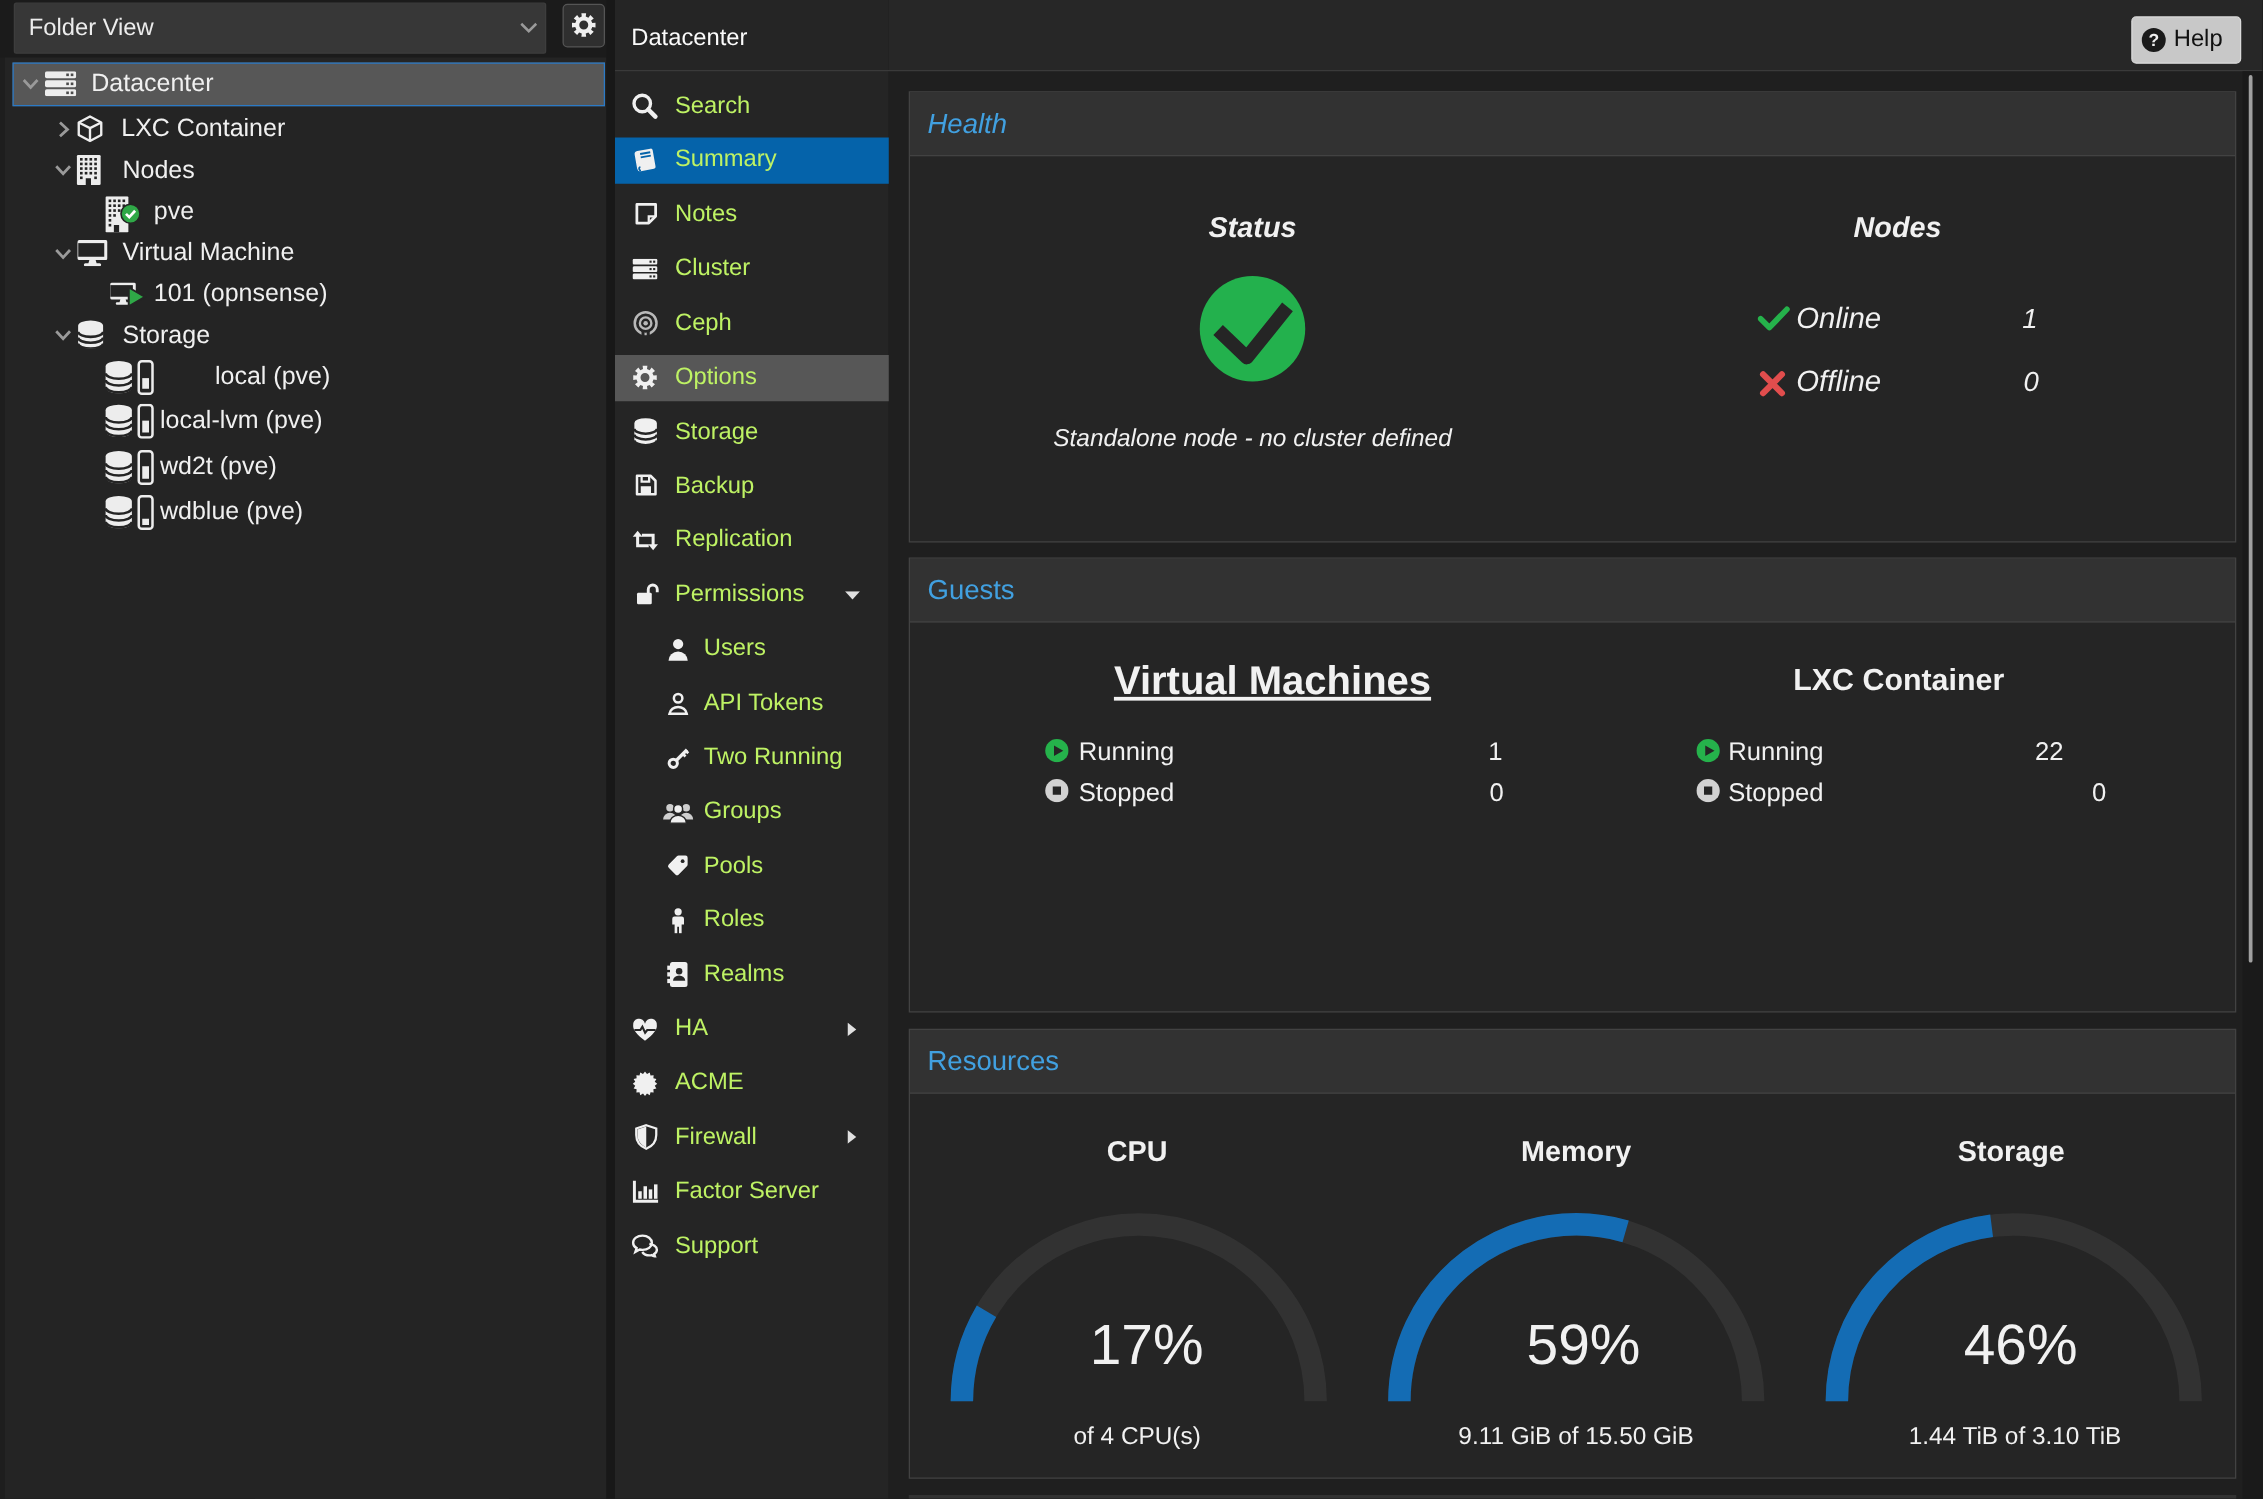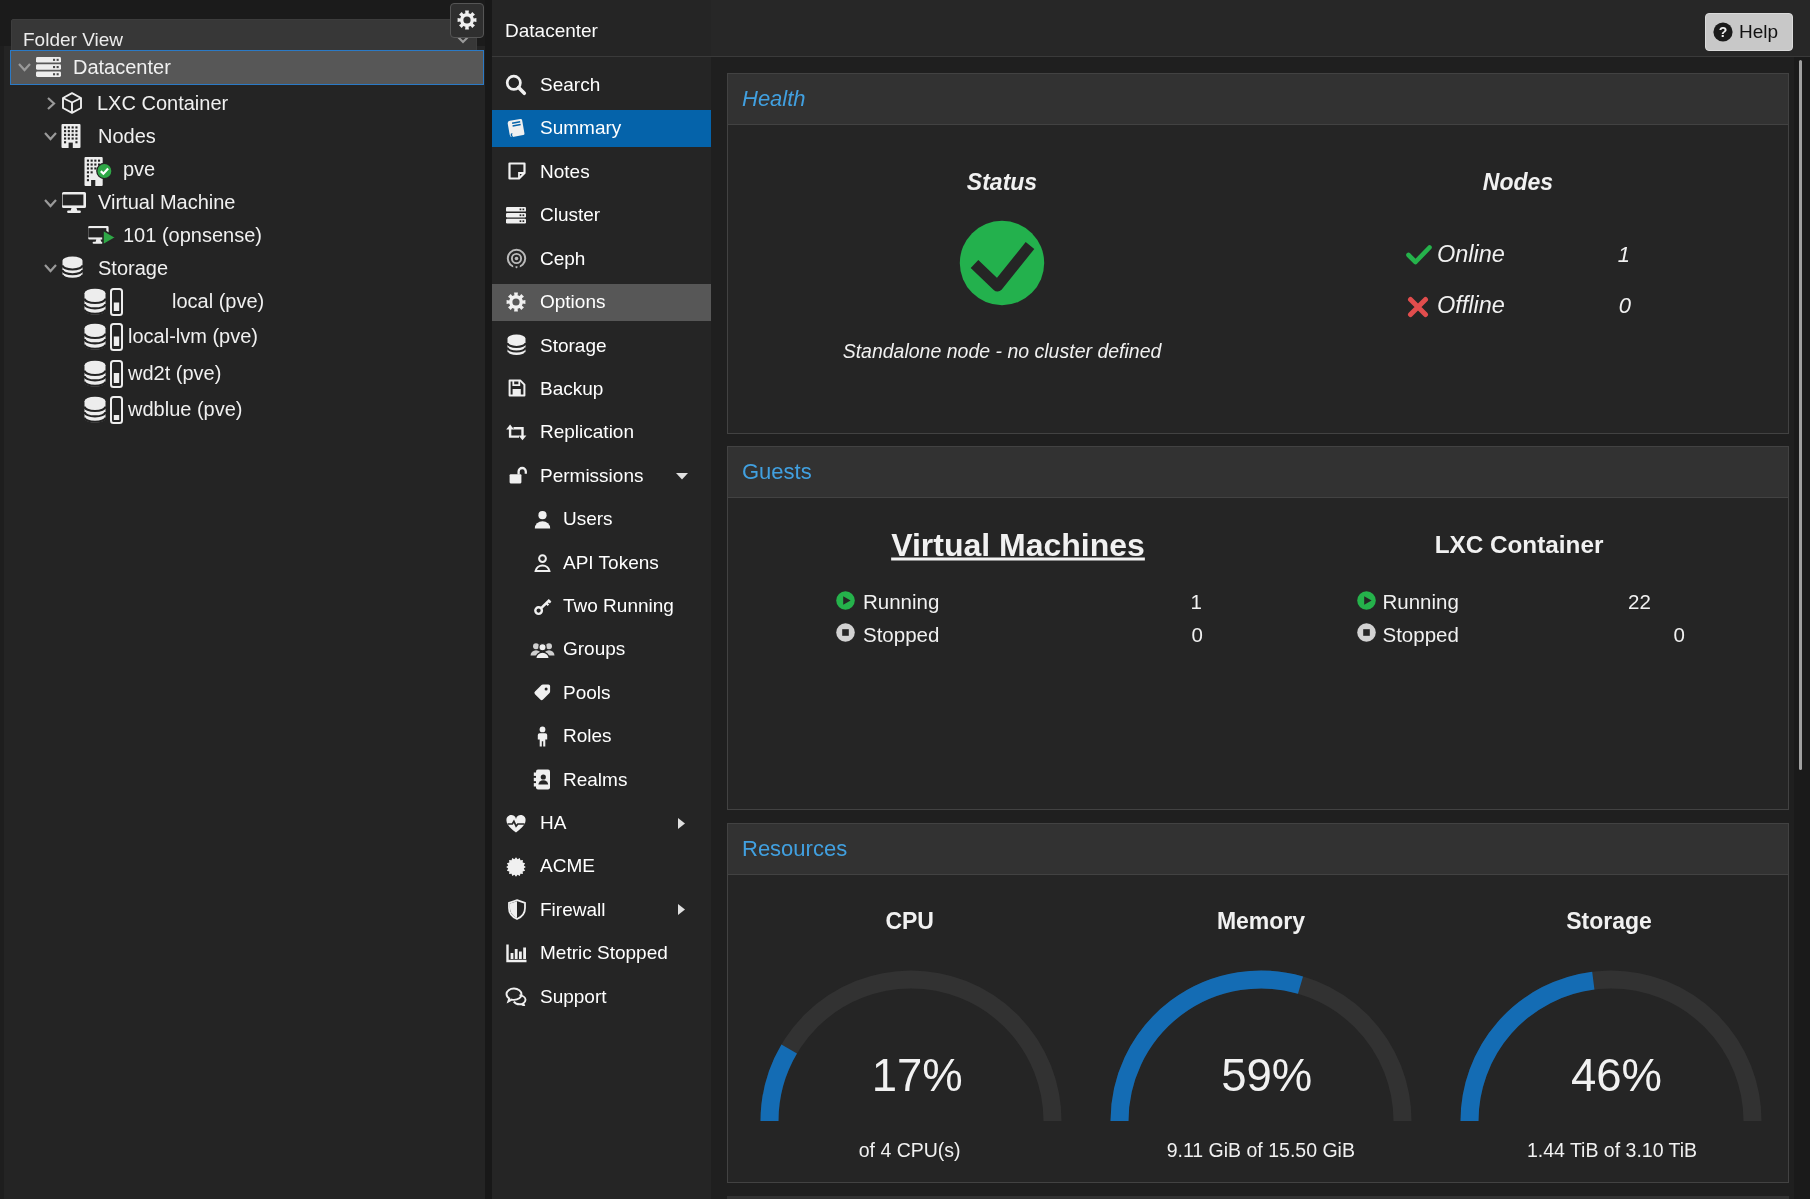--- a/index.html
+++ b/index.html
@@ -2,33 +2,33 @@
 <html><head>
 <meta charset="utf-8">
 <style>
 html,body{margin:0;padding:0;background:#1f1f1f;}
 #root{position:relative;width:1810px;height:1199px;overflow:hidden;
   font-family:"Liberation Sans", sans-serif;color:#f1f1f1;}
 .r{position:absolute;}
 
 #leftcol{left:0;top:0;width:485px;height:1199px;background:#242424;}
 #lefttop{left:0;top:0;width:485px;height:46px;background:#1b1b1b;}
-#combo{left:11px;top:19px;width:424px;height:39px;background:#373737;border:1px solid #3d3d3d;border-radius:2px;padding-left:40px;}
+#combo{left:11px;top:2px;width:424px;height:39px;background:#373737;border:1px solid #3d3d3d;border-radius:2px;}
 #combo span{position:absolute;left:11px;top:9px;font-size:19px;color:#ececec;}
 #gearbtn{left:450px;top:3px;width:32px;height:33px;background:#2f2f2f;border:1px solid #555;border-radius:4px;}
 .tlbl{font-size:20px;line-height:23px;color:#f0f0f0;white-space:nowrap;}
 #dcrow{left:10px;top:50px;width:472px;height:33px;background:#575757;border:1px solid #2b7ac6;}
 
 #splitter{left:485px;top:0;width:7px;height:1199px;background:#181818;}
 
 #menu{left:492px;top:0;width:219px;height:1199px;background:#252525;}
 #menutitle{left:505px;top:2px;height:57px;display:flex;align-items:center;font-size:19px;color:#fbfbfb;}
 #topline{left:492px;top:56px;width:1318px;height:1px;background:#3a3a3a;}
 .mi{left:492px;width:219px;height:37px;}
-.mi .lbl{position:absolute;left:48px;top:50%;transform:translateY(-50%);font-size:19px;color:#ffffff;white-space:nowrap;}
+.mi .lbl{position:absolute;left:48px;top:50%;transform:translateY(-50%);font-size:19px;color:#bef264;white-space:nowrap;}
 .mi.sub .lbl{left:71px;}
 .mi .ic{position:absolute;}
 .sel{background:#0563aa;}
 .hov{background:#575757;}
 
 #toolbar{left:711px;top:0;width:1099px;height:57px;background:#272727;}
 #content{left:711px;top:57px;width:1099px;height:1142px;background:#1f1f1f;}
 #helpbtn{left:1705px;top:13px;width:86px;height:36px;background:#c8c8c8;border:1px solid #dadada;border-radius:4px;color:#111;}
 #helpbtn span{position:absolute;left:33px;top:7px;font-size:19px;}
 .panel{left:727px;width:1060px;background:#252525;border:1px solid #424242;}
@@ -383,21 +383,21 @@
       </svg>
   </div>
   <div class="r mi" style="top:934.8px">
     <svg class="ic" style="left:14px;top:9px" width="21" height="19">
         <path d="M1.5,0.5 V17 H20.5" fill="none" stroke="#f0f0f0" stroke-width="2.4"></path>
         <rect x="4.6" y="9" width="2.8" height="6" fill="#f0f0f0"></rect>
         <rect x="8.8" y="5" width="2.8" height="10" fill="#f0f0f0"></rect>
         <rect x="13" y="7.5" width="2.8" height="7.5" fill="#f0f0f0"></rect>
         <rect x="17.2" y="3.5" width="2.8" height="11.5" fill="#f0f0f0"></rect>
       </svg>
-    <span class="lbl">Metric Stopped</span>
+    <span class="lbl">Factor Server</span>
   </div>
   <div class="r mi" style="top:978.2px">
     <svg class="ic" style="left:13px;top:9px" width="23" height="19">
         <path d="M9,1.5 c-4.2,0 -7.5,2.5 -7.5,5.6 c0,1.8 1.1,3.4 2.8,4.4 l-1,3 l3.4,-1.9 c0.7,0.2 1.5,0.3 2.3,0.3 c4.2,0 7.5,-2.5 7.5,-5.6 s-3.3,-5.8 -7.5,-5.8 z" fill="none" stroke="#f0f0f0" stroke-width="1.9"></path>
         <path d="M14.5,8.1 c3,0.4 6,2.2 6,4.6 c0,1.4 -0.9,2.7 -2.2,3.5 l0.8,2.4 l-2.7,-1.5 c-0.6,0.2 -1.2,0.2 -1.8,0.2 c-2.5,0 -4.7,-1.1 -5.8,-2.7" fill="none" stroke="#f0f0f0" stroke-width="1.9"></path>
       </svg>
     <span class="lbl">Support</span>
   </div>
 
   <div class="r panel" id="p-health" style="top:73px;height:359px;font-style:italic;">

